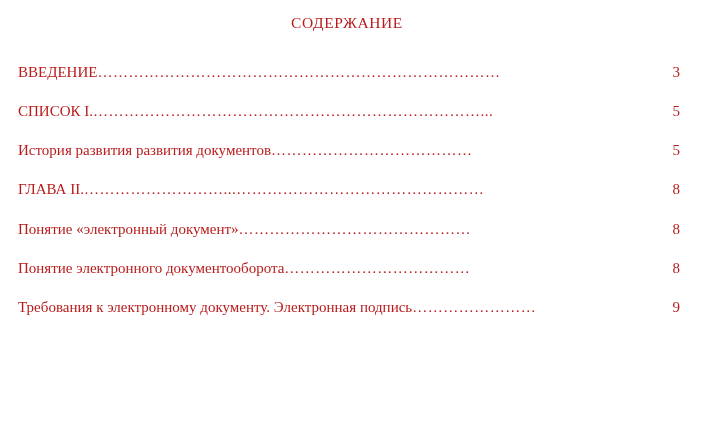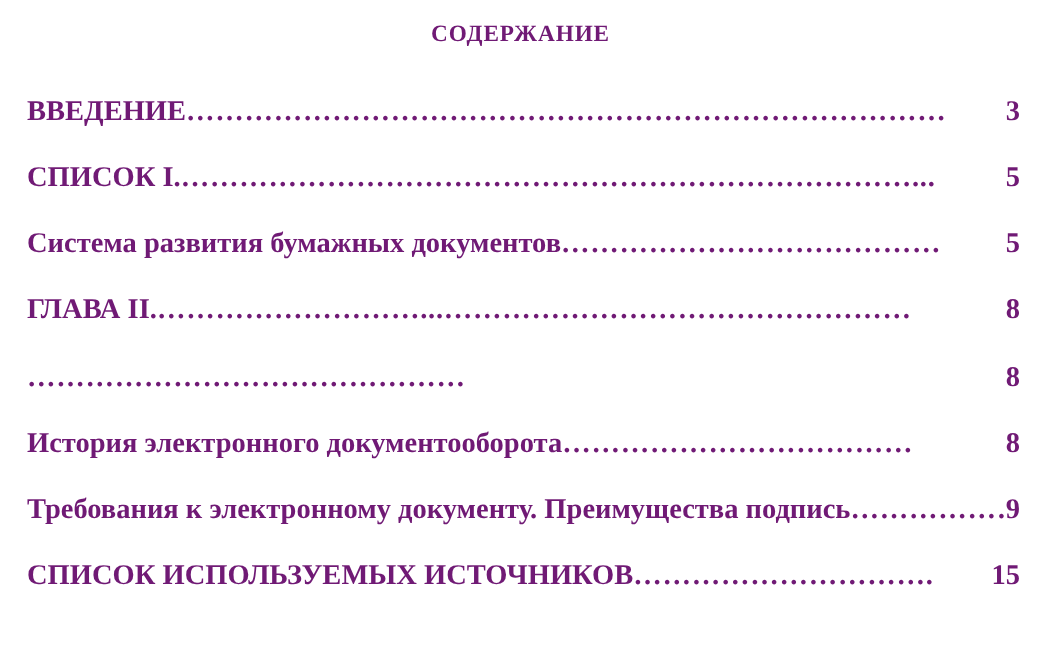--- a/index.html
+++ b/index.html
@@ -6,41 +6,40 @@
     margin: 0;
     padding: 0;
     background: #ffffff;
   }
   .page {
     position: relative;
     width: 694px;
     height: 447px;
     background: #ffffff;
     font-family: "Liberation Serif", "DejaVu Serif", serif;
-    color: #701a75;
+    color: #b91c1c;
     overflow: hidden;
-    font-weight: bold;
   }
   .doc-title {
     text-align: center;
     font-size: 15.5px;
     letter-spacing: 0.6px;
     margin-top: 14px;
     margin-bottom: 0;
     line-height: 1.2;
   }
   .toc {
     margin-top: 30px;
     padding-left: 18px;
     padding-right: 14px;
   }
   .toc-row {
     display: flex;
     align-items: baseline;
-    font-size: 19px;
+    font-size: 15px;
     line-height: 1.25;
     margin-bottom: 20.5px;
     white-space: nowrap;
   }
   .toc-label {
     flex: 0 0 auto;
   }
   .toc-leader {
     flex: 1 1 auto;
     overflow: hidden;
@@ -69,50 +68,46 @@
       <span class="toc-page">3</span>
     </div>
 
     <div class="toc-row">
       <span class="toc-label">СПИСОК I.</span>
       <span class="toc-leader">…………………………………………………………………...</span>
       <span class="toc-page">5</span>
     </div>
 
     <div class="toc-row">
-      <span class="toc-label">Система развития бумажных документов</span>
+      <span class="toc-label">История развития развития документов</span>
       <span class="toc-leader">…………………………………</span>
       <span class="toc-page">5</span>
     </div>
 
 
     <div class="toc-row">
       <span class="toc-label">ГЛАВА II.</span>
       <span class="toc-leader">………………………...…………………………………………</span>
       <span class="toc-page">8</span>
     </div>
 
     <div class="toc-row">
+      <span class="toc-label">Понятие «электронный документ»</span>
       <span class="toc-leader">………………………………………</span>
       <span class="toc-page">8</span>
     </div>
 
     <div class="toc-row">
-      <span class="toc-label">История электронного документооборота</span>
+      <span class="toc-label">Понятие электронного документооборота</span>
       <span class="toc-leader">………………………………</span>
       <span class="toc-page">8</span>
     </div>
 
     <div class="toc-row">
-      <span class="toc-label">Требования к электронному документу. Преимущества подпись</span>
+      <span class="toc-label">Требования к электронному документу. Электронная подпись</span>
       <span class="toc-leader">……………………</span>
       <span class="toc-page">9</span>
     </div>
 
 
-    <div class="toc-row">
-      <span class="toc-label">СПИСОК ИСПОЛЬЗУЕМЫХ ИСТОЧНИКОВ</span>
-      <span class="toc-leader">………………………….</span>
-      <span class="toc-page">15</span>
-    </div>
 
   </div>
 </div>
 
 </body></html>

